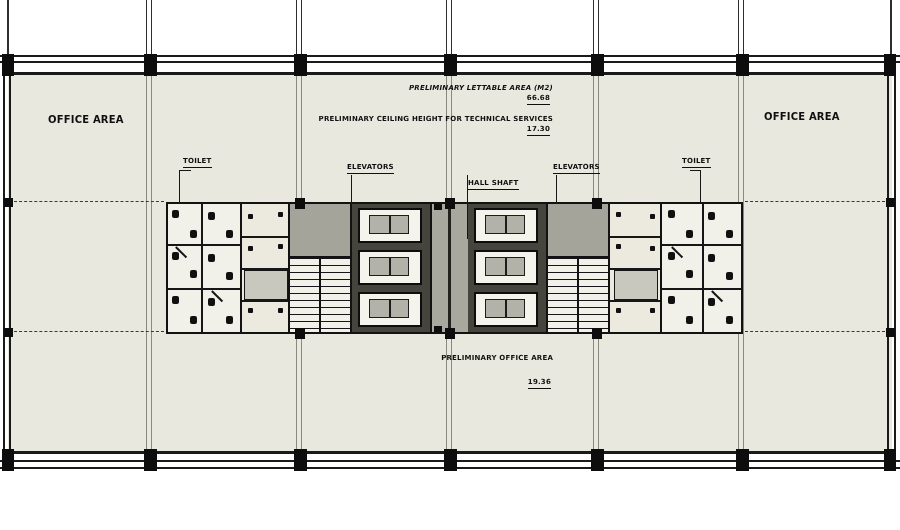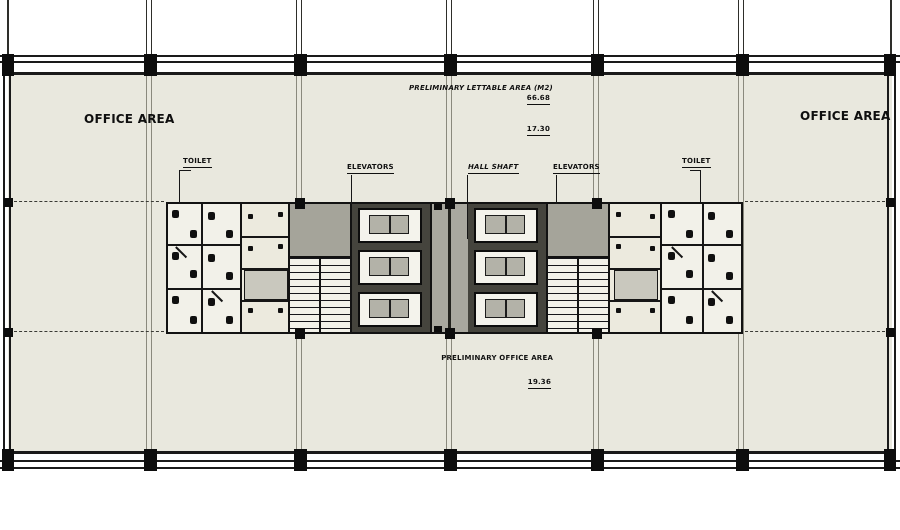--- a/index.html
+++ b/index.html
@@ -6,21 +6,21 @@
   #stage{position:relative;width:900px;height:530px;background:#ffffff;overflow:hidden;
          font-family:"DejaVu Sans",sans-serif;}
   .abs{position:absolute;}
   .ln{position:absolute;background:#1a1a1a;}
   .gridln{position:absolute;background:#2e2e2a;}
   .floorln{position:absolute;background:#8a897d;}
   .col{position:absolute;background:#0d0d0d;}
   .dash{position:absolute;border-top:1.5px dashed #3a3a35;height:0;}
   .lbl{position:absolute;font-size:7px;font-weight:bold;color:#0f0f0f;
        letter-spacing:.2px;white-space:nowrap;line-height:9px;}
-  .lbl-lg{font-size:12px;margin-left:36px;}
+  .lbl-lg{font-size:10px;}
   .und{border-bottom:1.2px solid #0f0f0f;padding-bottom:.5px;}
   .rt{text-align:right;}
   .leader{position:absolute;background:#161616;}
   .core{position:absolute;left:166px;top:202px;width:577px;height:132px;
         border:2px solid #121212;background:#d9d8ce;box-sizing:border-box;}
   .blk{position:absolute;top:0;height:128px;box-sizing:border-box;}
   .toilet{background:#f2f1e9;border-right:2px solid #121212;}
   .service{background:#eceade;border-right:2px solid #121212;}
   .stairblk{border-right:2px solid #121212;}
   .lobby{position:absolute;left:0;top:0;width:100%;height:54px;background:#a5a49a;
@@ -233,27 +233,28 @@
   <div class="leader" style="left:179px;top:170px;width:1.3px;height:34px;"></div>
   <div class="leader" style="left:179px;top:170px;width:12px;height:1.3px;"></div>
   <div class="leader" style="left:351px;top:175px;width:1.3px;height:29px;"></div>
   <div class="leader" style="left:467px;top:175px;width:1.3px;height:64px;"></div>
   <div class="leader" style="left:556px;top:175px;width:1.3px;height:29px;"></div>
   <div class="leader" style="left:700px;top:170px;width:1.3px;height:34px;"></div>
   <div class="leader" style="left:690px;top:170px;width:11px;height:1.3px;"></div>
 
   <div class="lbl rt" style="right:347px;top:84px;font-style:italic;">PRELIMINARY LETTABLE AREA (M2)</div>
   <div class="lbl und" style="right:350px;top:94px;">66.68</div>
+  <div class="lbl rt" style="right:347px;top:115px;">PRELIMINARY CEILING HEIGHT FOR TECHNICAL SERVICES</div>
   <div class="lbl und" style="right:350px;top:125px;">17.30</div>
 
   <div class="lbl lbl-lg" style="left:48px;top:115px;">OFFICE AREA</div>
   <div class="lbl lbl-lg" style="left:764px;top:112px;">OFFICE AREA</div>
 
   <div class="lbl und" style="left:183px;top:157px;">TOILET</div>
   <div class="lbl und" style="left:347px;top:163px;">ELEVATORS</div>
-  <div class="lbl und" style="left:468px;top:163px;font-style:italic;">HALL SHAFT</div>
+  <div class="lbl und" style="left:468px;top:179px;">HALL SHAFT</div>
   <div class="lbl und" style="left:553px;top:163px;">ELEVATORS</div>
   <div class="lbl und" style="left:682px;top:157px;">TOILET</div>
 
   <div class="lbl rt" style="right:347px;top:354px;">PRELIMINARY OFFICE AREA</div>
   <div class="lbl und" style="right:349px;top:378px;">19.36</div>
 
 </div>
 
 </body></html>

